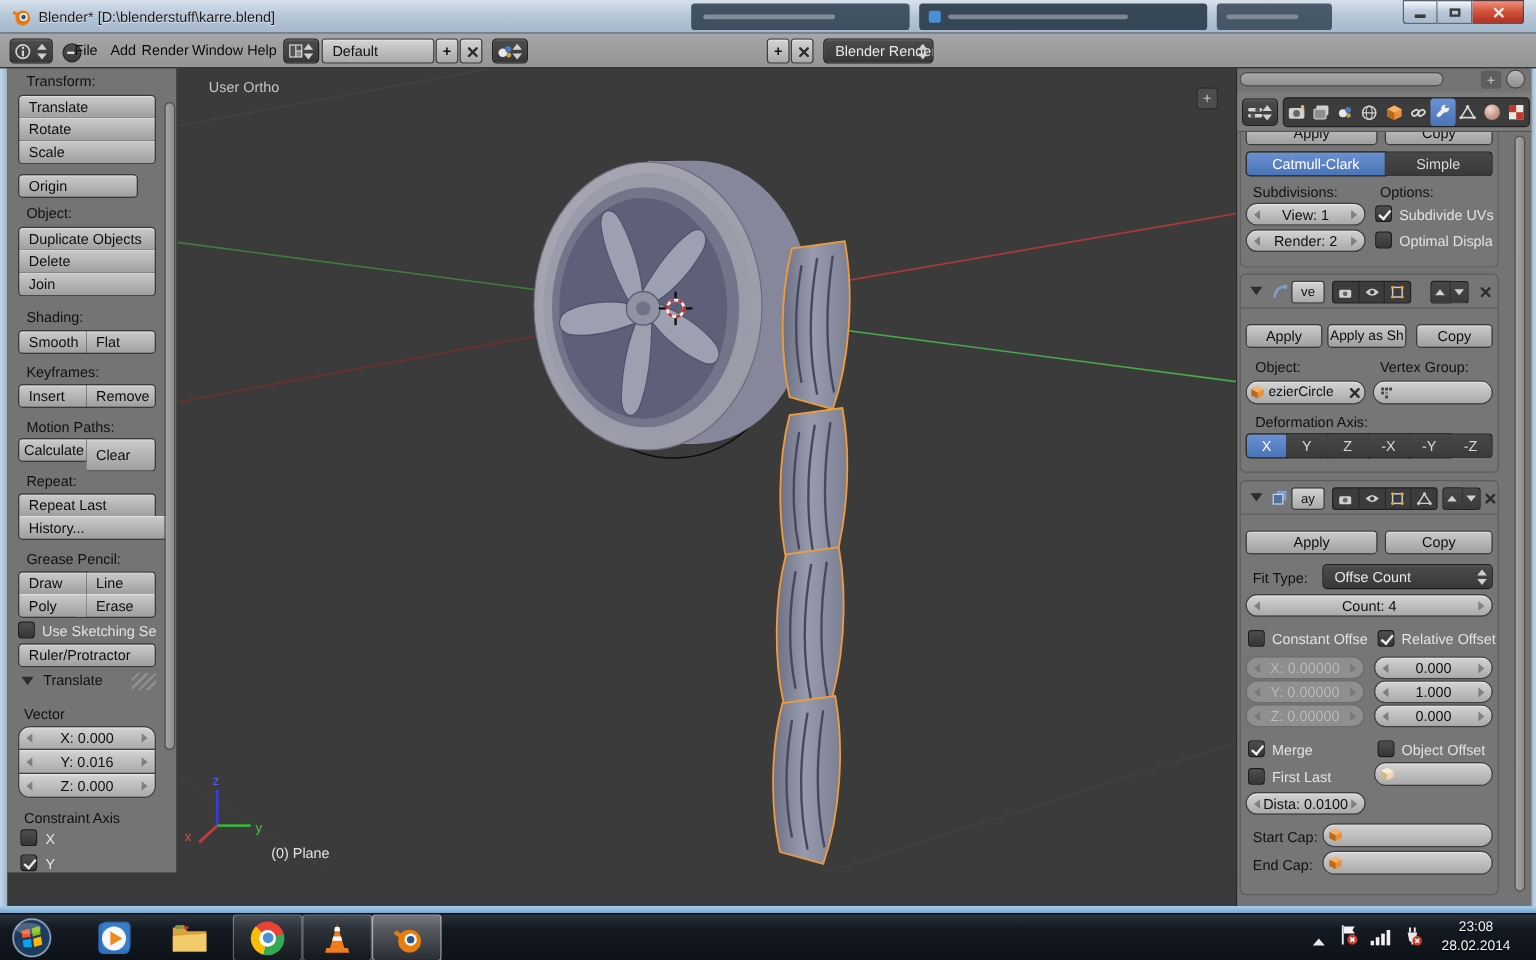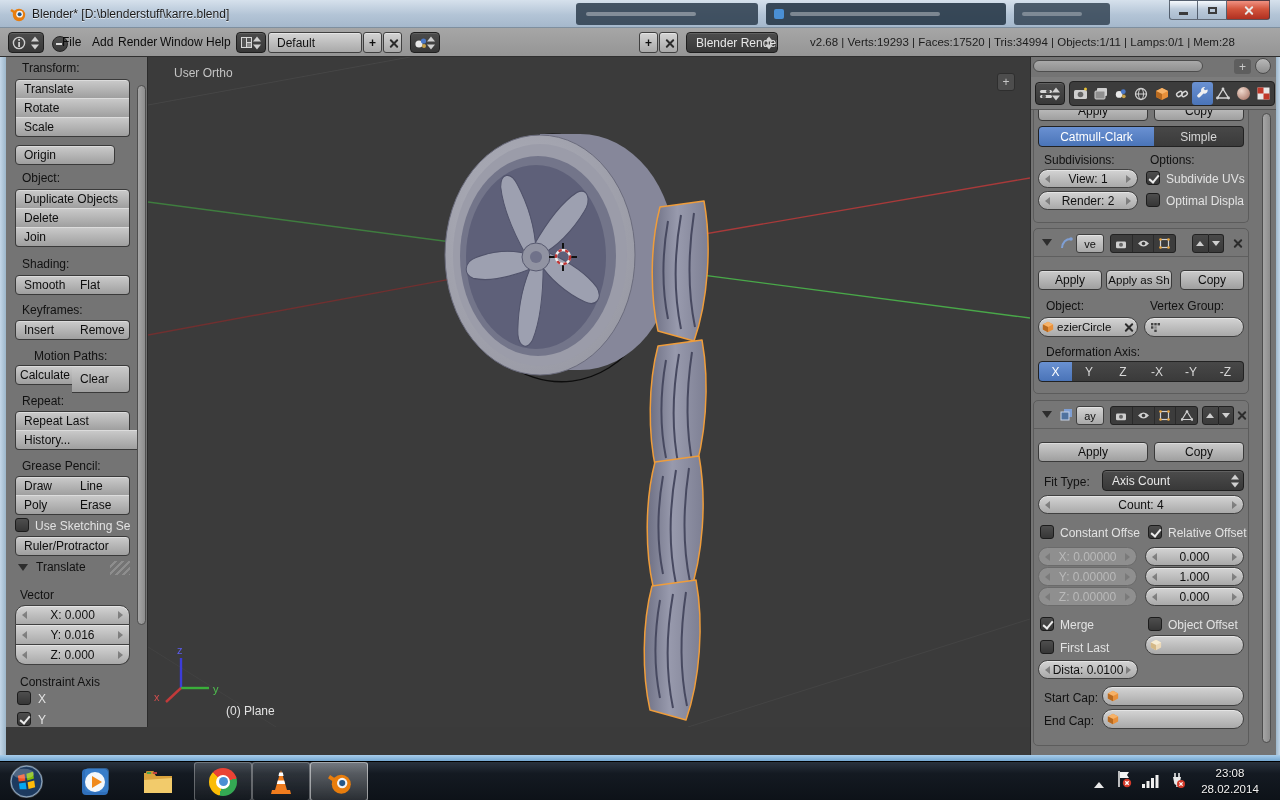--- a/index.html
+++ b/index.html
@@ -149,21 +149,20 @@
     <div class="dk" style="left:686px;top:4px;width:92px;height:21px;padding-left:9px;">
       <span>Blender Render</span>
         <span class="updn"></span>
     </div>
     <svg class="abs" style="left:788px;top:33px;" width="17" height="17" viewBox="0 0 17 17">
       <path d="M2 5 L8 9" stroke="#e87d0d" stroke-width="2.4" fill="none"></path>
       <circle cx="10" cy="10" r="6.2" fill="#e87d0d"></circle>
       <circle cx="10.6" cy="9.2" r="3.4" fill="#f4f4f4"></circle>
       <circle cx="10.6" cy="9.2" r="2" fill="#265787"></circle>
     </svg>
-    <div class="abs" style="left:810px;top:8px;width:468px;overflow:hidden;color:#1c1c1c;font-size:11.5px;white-space:nowrap;">v2.68 | Verts:19293 | Faces:17520 | Tris:34994 | Objects:1/11 | Lamps:0/1 | Mem:28</div>
   </div>
 
   <div class="abs" style="left:0;top:57px;width:6px;height:698px;background:linear-gradient(90deg,#c2d6e8,#9db6ca);"></div>
   <div class="abs" style="left:1276px;top:57px;width:4px;height:698px;background:linear-gradient(90deg,#9db6ca,#c2d6e8);"></div>
   <div class="abs" style="left:0;top:755px;width:1280px;height:6px;background:linear-gradient(#a8cdeb,#74a7d0);"></div>
 
   <div class="abs" style="left:6px;top:57px;width:142px;height:670px;background:#747474;border-right:1px solid #2b2b2b;overflow:hidden;">
     <div class="mlabel" style="left:16px;top:4px;">Transform:</div>
     <div class="btn" style="left:9px;top:22px;width:115px;height:20px;border-radius:4px 4px 0 0;">
         <span>Translate</span>
@@ -198,21 +197,21 @@
       </div>
 
     <div class="mlabel" style="left:16px;top:246px;">Keyframes:</div>
     <div class="btn" style="left:9px;top:263px;width:58px;height:20px;border-radius:4px 0 0 4px;">
         <span>Insert</span>
       </div>
     <div class="btn" style="left:66px;top:263px;width:58px;height:20px;border-radius:0 4px 4px 0;border-left:none;">
         <span>Remove</span>
       </div>
 
-    <div class="mlabel" style="left:28px;top:292px;">Motion Paths:</div>
+    <div class="mlabel" style="left:16px;top:292px;">Motion Paths:</div>
     <div class="btn" style="left:9px;top:308px;width:58px;height:20px;border-radius:4px 0 0 4px;padding:0 4px;">
         <span>Calculate</span>
       </div>
     <div class="btn" style="left:66px;top:308px;width:58px;height:28px;border-radius:0 4px 4px 0;border-left:none;">
         <span>Clear</span>
       </div>
 
     <div class="mlabel" style="left:16px;top:337px;">Repeat:</div>
     <div class="btn" style="left:9px;top:354px;width:115px;height:20px;border-radius:4px 4px 0 0;">
         <span>Repeat Last</span>
@@ -742,21 +741,21 @@
         <span class="xicon" style="left:202px;top:9px;"></span>
       </div>
       <div class="btn c" style="left:4px;top:41px;width:110px;height:20px;">
           <span>Apply</span>
         </div>
       <div class="btn c" style="left:120px;top:41px;width:90px;height:20px;">
           <span>Copy</span>
         </div>
       <div class="mlabel" style="left:10px;top:74px;">Fit Type:</div>
       <div class="dk" style="left:68px;top:69px;width:142px;height:21px;padding-left:9px;">
-        <span>Axis Count</span>
+        <span>Offse Count</span>
           <span class="updn"></span>
       </div>
       <div class="cap" style="left:4px;top:94px;width:206px;height:19px;">
           <span>Count: 4</span>
         </div>
       <span class="chk" style="left:6px;top:124px;"></span>
       <div class="wlabel" style="left:26px;top:125px;">Constant Offse</div>
       <span class="chk on" style="left:114px;top:124px;"></span>
       <div class="wlabel" style="left:134px;top:125px;">Relative Offset</div>
       <div class="cap dis" style="left:4px;top:146px;width:99px;height:19px;">

